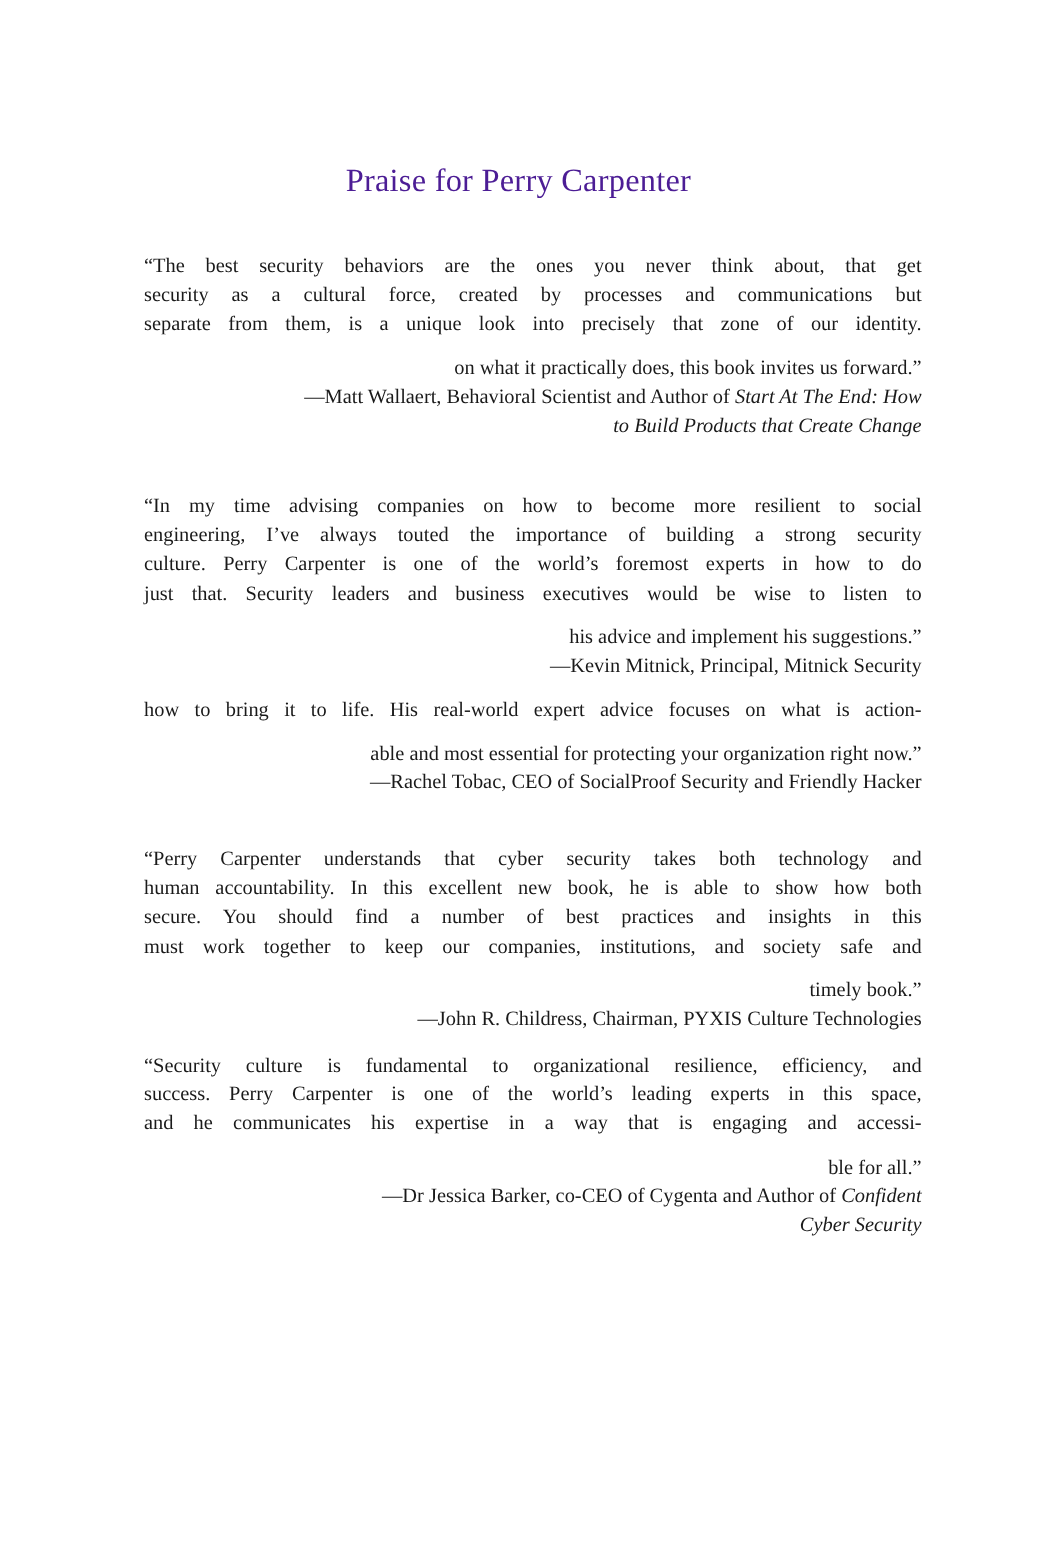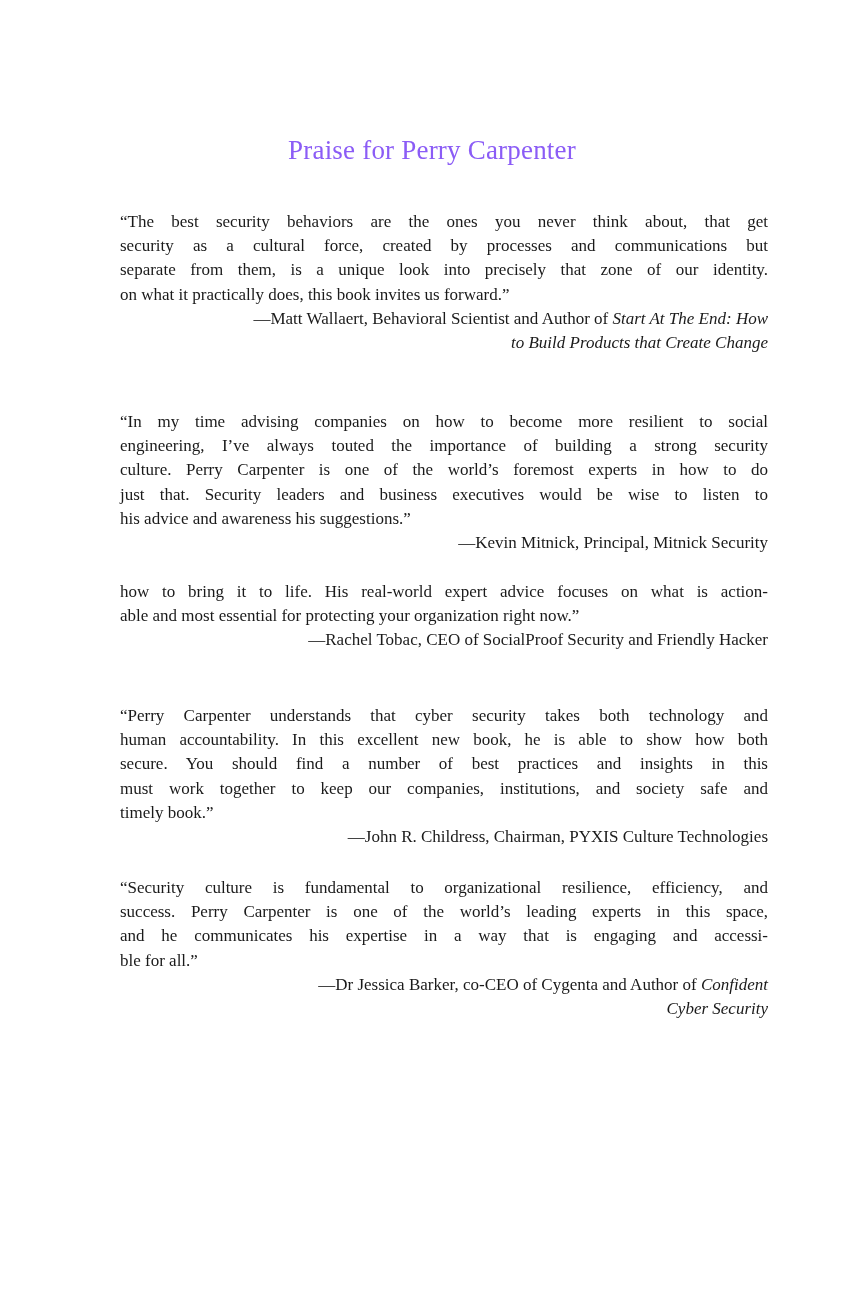--- a/index.html
+++ b/index.html
@@ -4,30 +4,30 @@
 <style>
   html, body { margin: 0; padding: 0; background: #ffffff; }
   body { width: 864px; height: 1296px; position: relative; overflow: hidden; }
   .page {
     position: absolute; left: 0; top: 0; width: 864px; height: 1296px;
     background: #ffffff; color: #1a1a1a;
     font-family: "Liberation Serif", "DejaVu Serif", serif;
   }
   .title {
     position: absolute; left: 0; width: 864px; top: 132px;
-    text-align: center; font-size: 27px; line-height: 36px; color: #8b5cf6;
+    text-align: center; font-size: 27px; line-height: 36px; color: #4c1d95;
     letter-spacing: 0.2px;
   }
   .block { position: absolute; left: 120px; width: 648px; }
   .line {
     display: block; height: 24.2px; line-height: 24.2px; font-size: 17px;
     white-space: nowrap; overflow: visible;
   }
   .just { text-align: justify; text-align-last: justify; }
-  .left { text-align: left; }
+  .left { text-align: right; margin-top: 12px; }
   .right { text-align: right; }
   .it { font-style: italic; }
 </style>
 </head>
 <body>
 
 <div class="page">
 
   <div class="title">Praise for Perry Carpenter</div>
 
@@ -38,21 +38,21 @@
     <span class="line left">on what it practically does, this book invites us forward.”</span>
     <span class="line right"><span>—Matt Wallaert, Behavioral Scientist and Author of </span><span class="it">Start At The End: How</span></span>
     <span class="line right"><span class="it">to Build Products that Create Change</span></span>
   </div>
 
   <div class="block" style="top:410px;">
     <span class="line just">“In my time advising companies on how to become more resilient to social</span>
     <span class="line just">engineering, I’ve always touted the importance of building a strong security</span>
     <span class="line just">culture. Perry Carpenter is one of the world’s foremost experts in how to do</span>
     <span class="line just">just that. Security leaders and business executives would be wise to listen to</span>
-    <span class="line left">his advice and awareness his suggestions.”</span>
+    <span class="line left">his advice and implement his suggestions.”</span>
     <span class="line right"><span>—Kevin Mitnick, Principal, Mitnick Security</span></span>
   </div>
 
   <div class="block" style="top:580px;">
     <span class="line just">how to bring it to life. His real-world expert advice focuses on what is action-</span>
     <span class="line left">able and most essential for protecting your organization right now.”</span>
     <span class="line right"><span>—Rachel Tobac, CEO of SocialProof Security and Friendly Hacker</span></span>
   </div>
 
   <div class="block" style="top:704px;">

